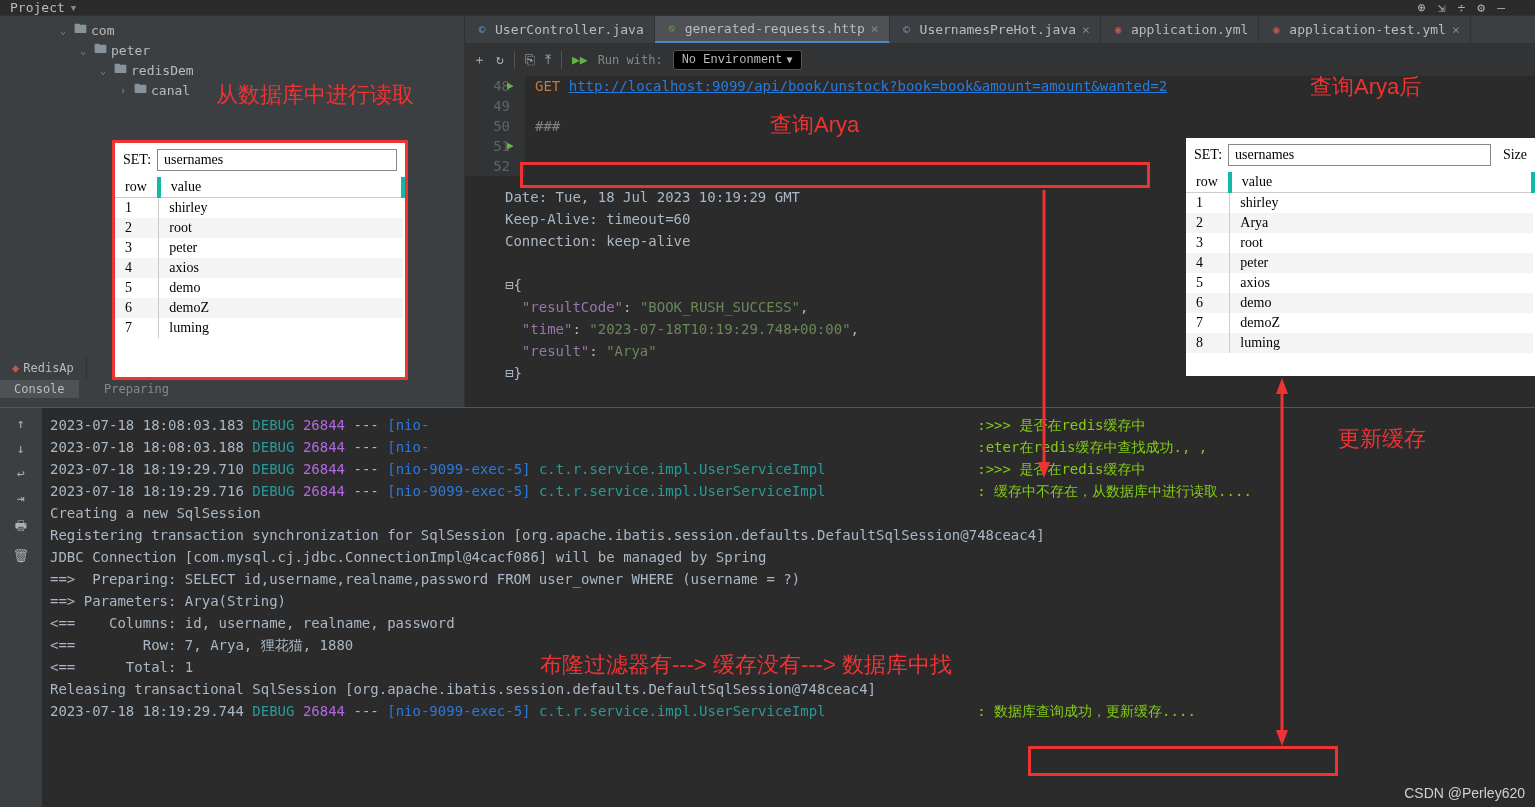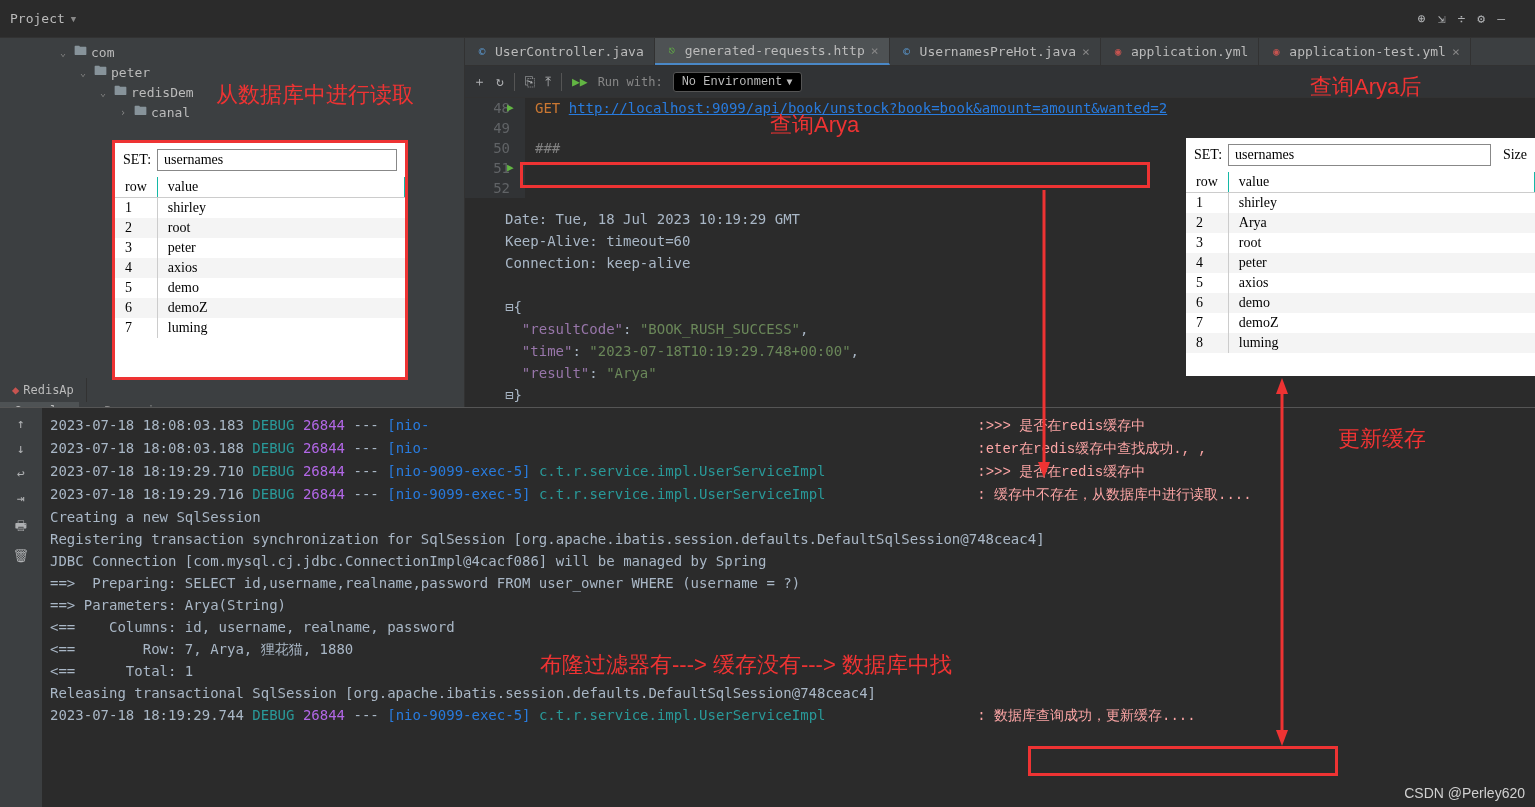--- a/index.html
+++ b/index.html
@@ -1,17 +1,17 @@
 <!DOCTYPE html>
 <html><head>
 <meta charset="utf-8">
 <style>
 * { margin: 0; padding: 0; box-sizing: border-box; }
 body { font-family: "Consolas", "Monaco", monospace; background: #2b2b2b; color: #a9b7c6; font-size: 13px; overflow: hidden; width: 1535px; height: 807px; position: relative; }
-.top-bar { height: 38px; display: flex; align-items: center; padding: 0 10px; border-bottom: 1px solid #323232; }
+.top-bar { height: 16px; display: flex; align-items: center; padding: 0 10px; border-bottom: 1px solid #323232; }
 .top-bar-left { display: flex; align-items: center; gap: 6px; }
 .top-bar-icons { margin-left: auto; display: flex; gap: 12px; padding-right: 20px; color: #afb1b3; }
 .icon-btn { cursor: pointer; color: #afb1b3; }
 .project-label { color: #bbbbbb; font-size: 13px; }
 .dropdown-arrow { font-size: 9px; color: #888; }
 .main { display: flex; height: calc(100% - 30px); }
 .sidebar { width: 465px; background: #3c3f41; border-right: 1px solid #323232; position: relative; }
 .tree { padding: 4px 0; font-size: 13px; color: #bbbbbb; }
 .tree-row { display: flex; align-items: center; height: 20px; padding-left: 60px; gap: 4px; }
 .tree-row .arrow { font-size: 10px; color: #888; width: 10px; }
@@ -42,32 +42,32 @@
 .json-key { color: #9876aa; }
 .json-str { color: #6a8759; }
 .console-area { background: #2b2b2b; border-top: 1px solid #555; position: absolute; bottom: 0; left: 0; right: 0; height: 400px; display: flex; }
 .console-gutter { width: 42px; background: #3c3f41; display: flex; flex-direction: column; align-items: center; padding-top: 8px; gap: 10px; }
 .console-gutter svg, .console-gutter span { color: #afb1b3; cursor: pointer; }
 .console-lines { flex: 1; padding: 6px 8px; font-family: Consolas, monospace; font-size: 14px; line-height: 22px; overflow: hidden; white-space: pre; }
 .log-debug { color: #299999; }
 .log-pid { color: #b267e6; }
 .log-thread { color: #287bde; }
 .log-class { color: #299999; }
-.log-msg { color: #fca5a5; font-family: Liberation Mono, monospace; }
+.log-msg { color: #84cc16; }
 .bottom-tabs { position: absolute; left: 0; top: 340px; display: flex; background: #3c3f41; height: 24px; align-items: center; }
 .bottom-tab { padding: 0 12px; color: #bbbbbb; font-size: 12px; display: flex; align-items: center; gap: 4px; height: 100%; border-right: 1px solid #323232; }
 .redis-panel { position: absolute; background: #fff; color: #000; border: 3px solid #e33; font-family: "SimSun", serif; font-size: 14px; z-index: 10; }
 .redis-panel.left { left: 112px; top: 140px; width: 296px; height: 240px; }
 .redis-panel.right { left: 1186px; top: 138px; width: 349px; height: 238px; border: none; }
 .redis-header { display: flex; align-items: center; padding: 6px 8px; gap: 6px; }
 .redis-set-label { font-weight: normal; }
 .redis-input { border: 1px solid #888; padding: 2px 6px; flex: 1; font-family: inherit; font-size: 14px; background: #fff; }
 .redis-table { width: 100%; border-collapse: collapse; }
 .redis-table th, .redis-table td { text-align: left; padding: 2px 10px; font-weight: normal; font-size: 14px; }
-.redis-table th { border-bottom: 1px solid #ccc; border-right: 1px solid #14b8a6; }
+.redis-table th { border-bottom: 1px solid #ccc; border-right: 4px solid #14b8a6; }
 .redis-table td:first-child { width: 40px; border-right: 1px solid #ccc; }
 .redis-table tr:nth-child(even) td { background: #f4f4f4; }
 .annotation { position: absolute; color: #e33; font-size: 22px; font-family: "Microsoft YaHei", sans-serif; z-index: 20; font-weight: 500; }
 .red-box { position: absolute; border: 3px solid #e33; z-index: 15; pointer-events: none; }
 .red-arrow { position: absolute; z-index: 14; pointer-events: none; }
 .watermark { position: absolute; right: 10px; bottom: 6px; color: #d0d0d0; font-size: 14px; font-family: sans-serif; z-index: 30; }
 .chevron { font-size: 10px; margin-left: 4px; }
 </style>
 </head>
 <body>

